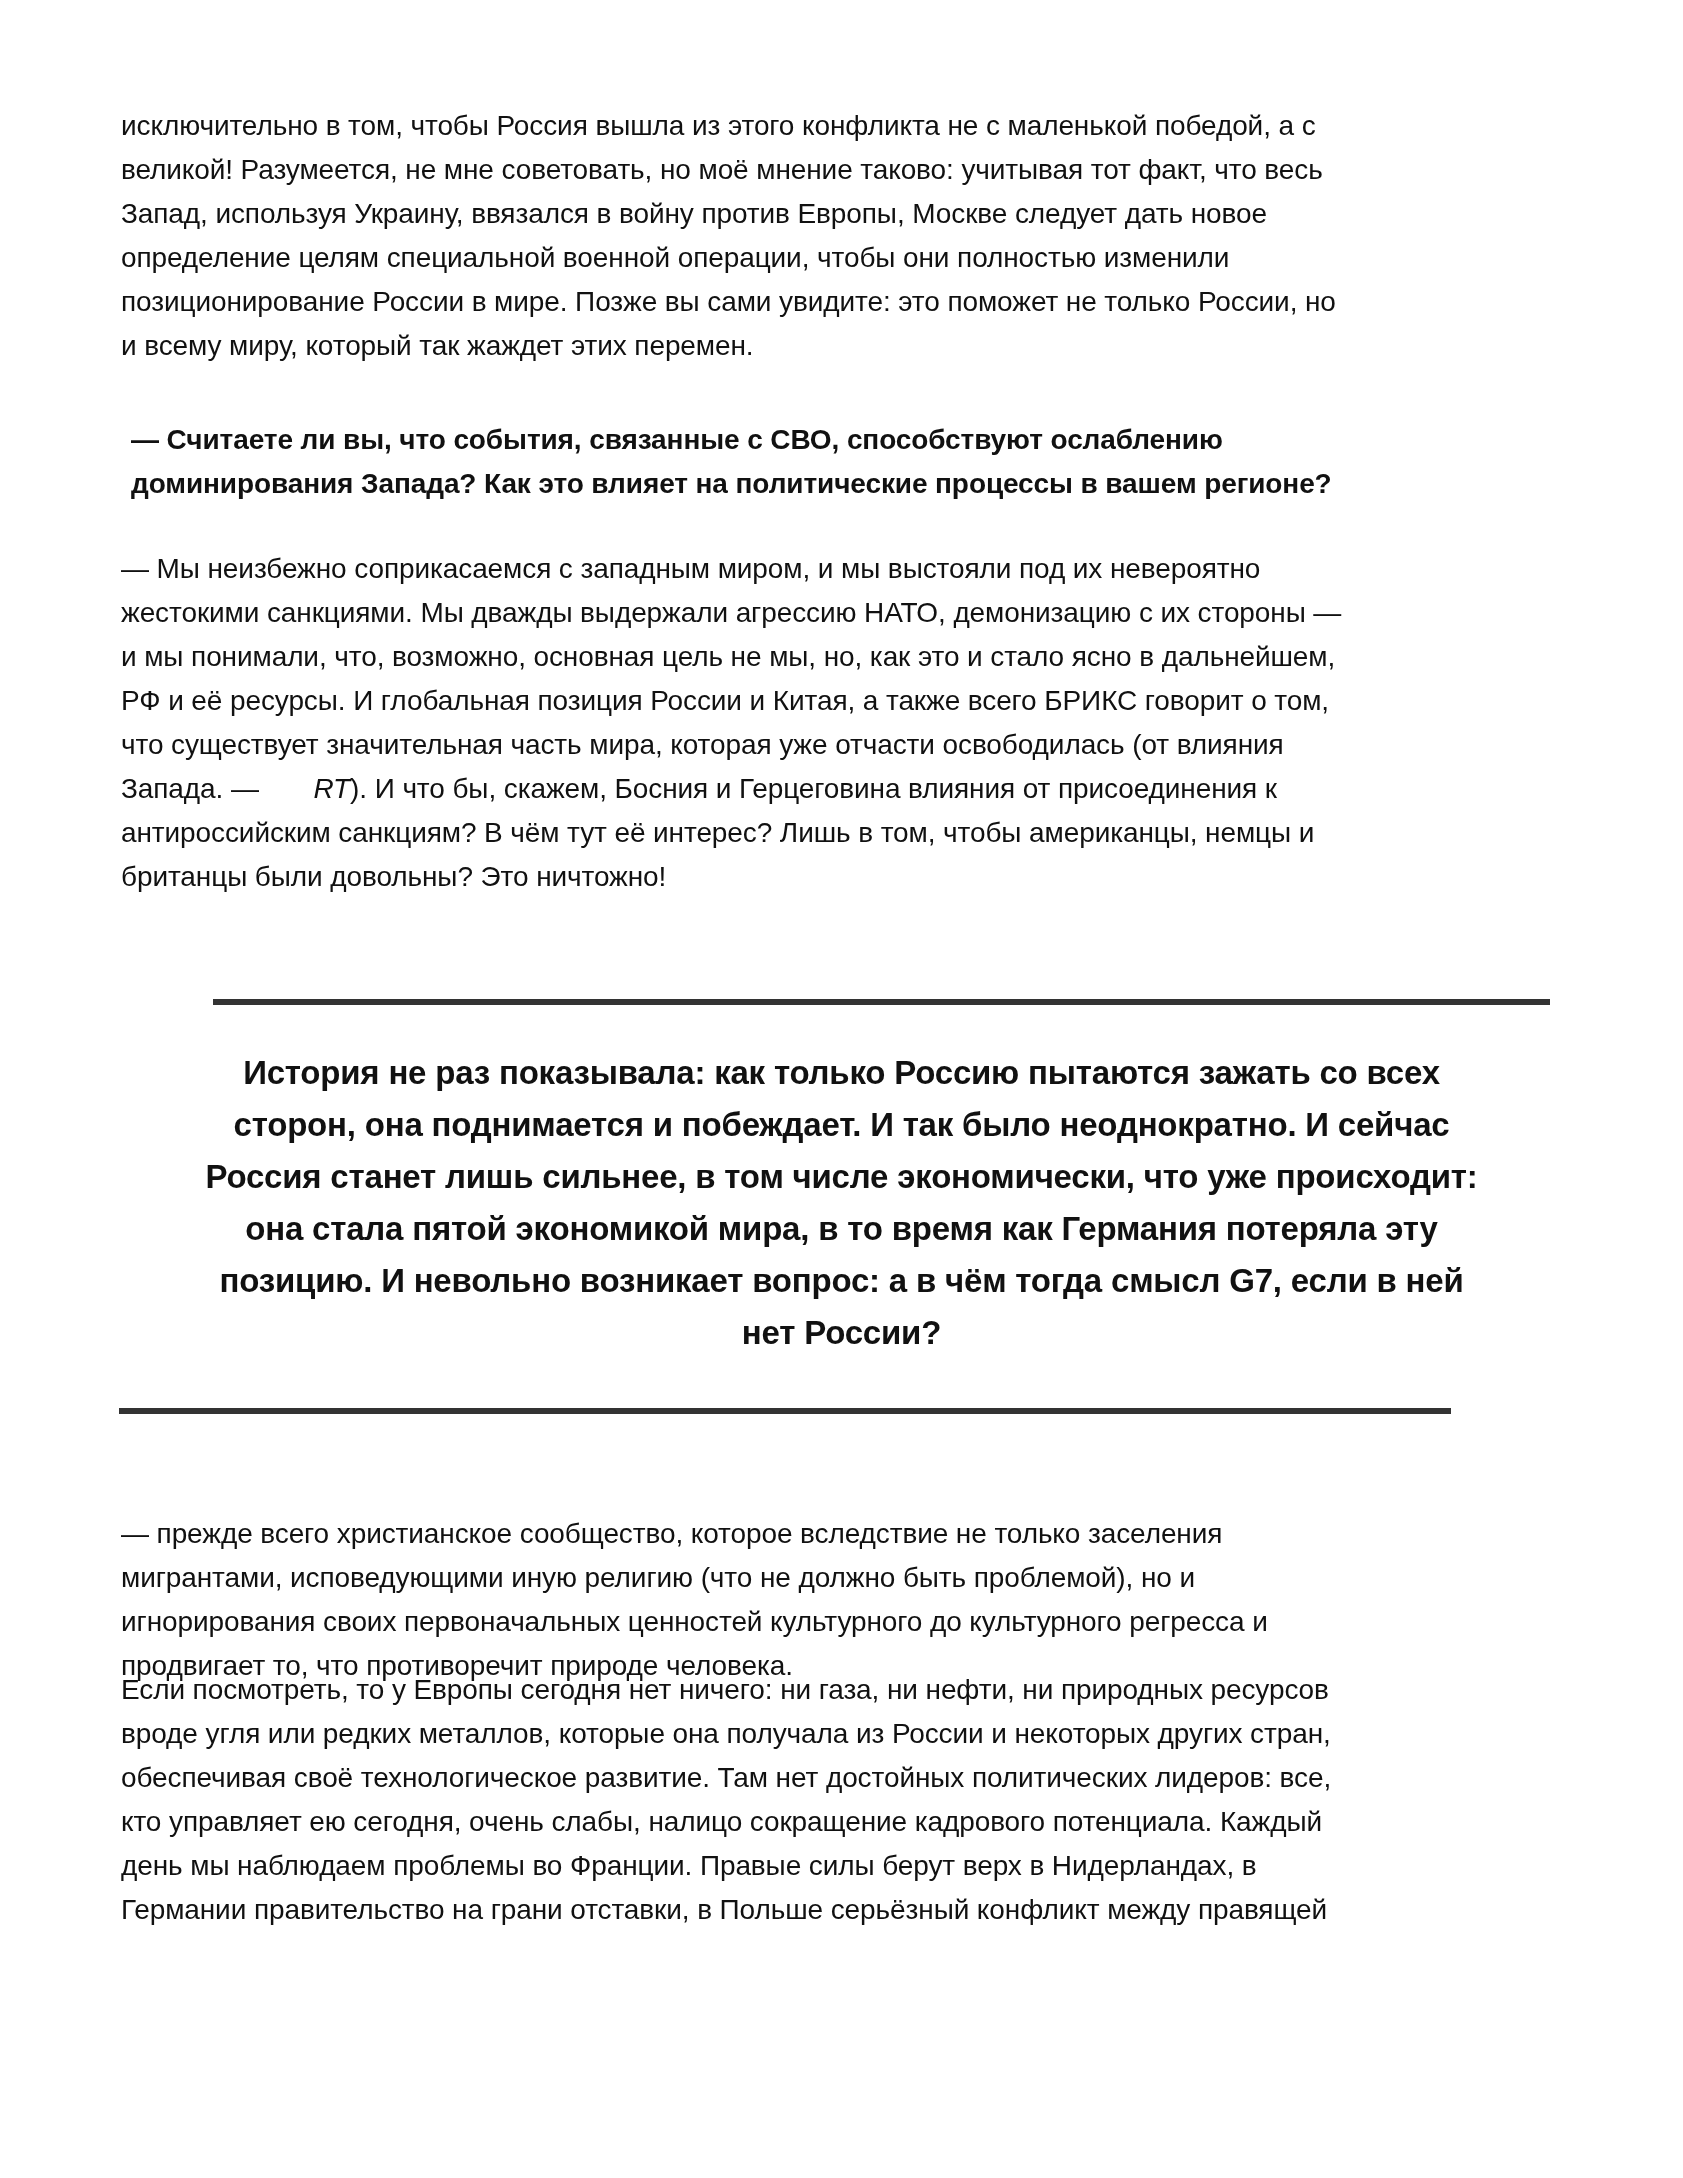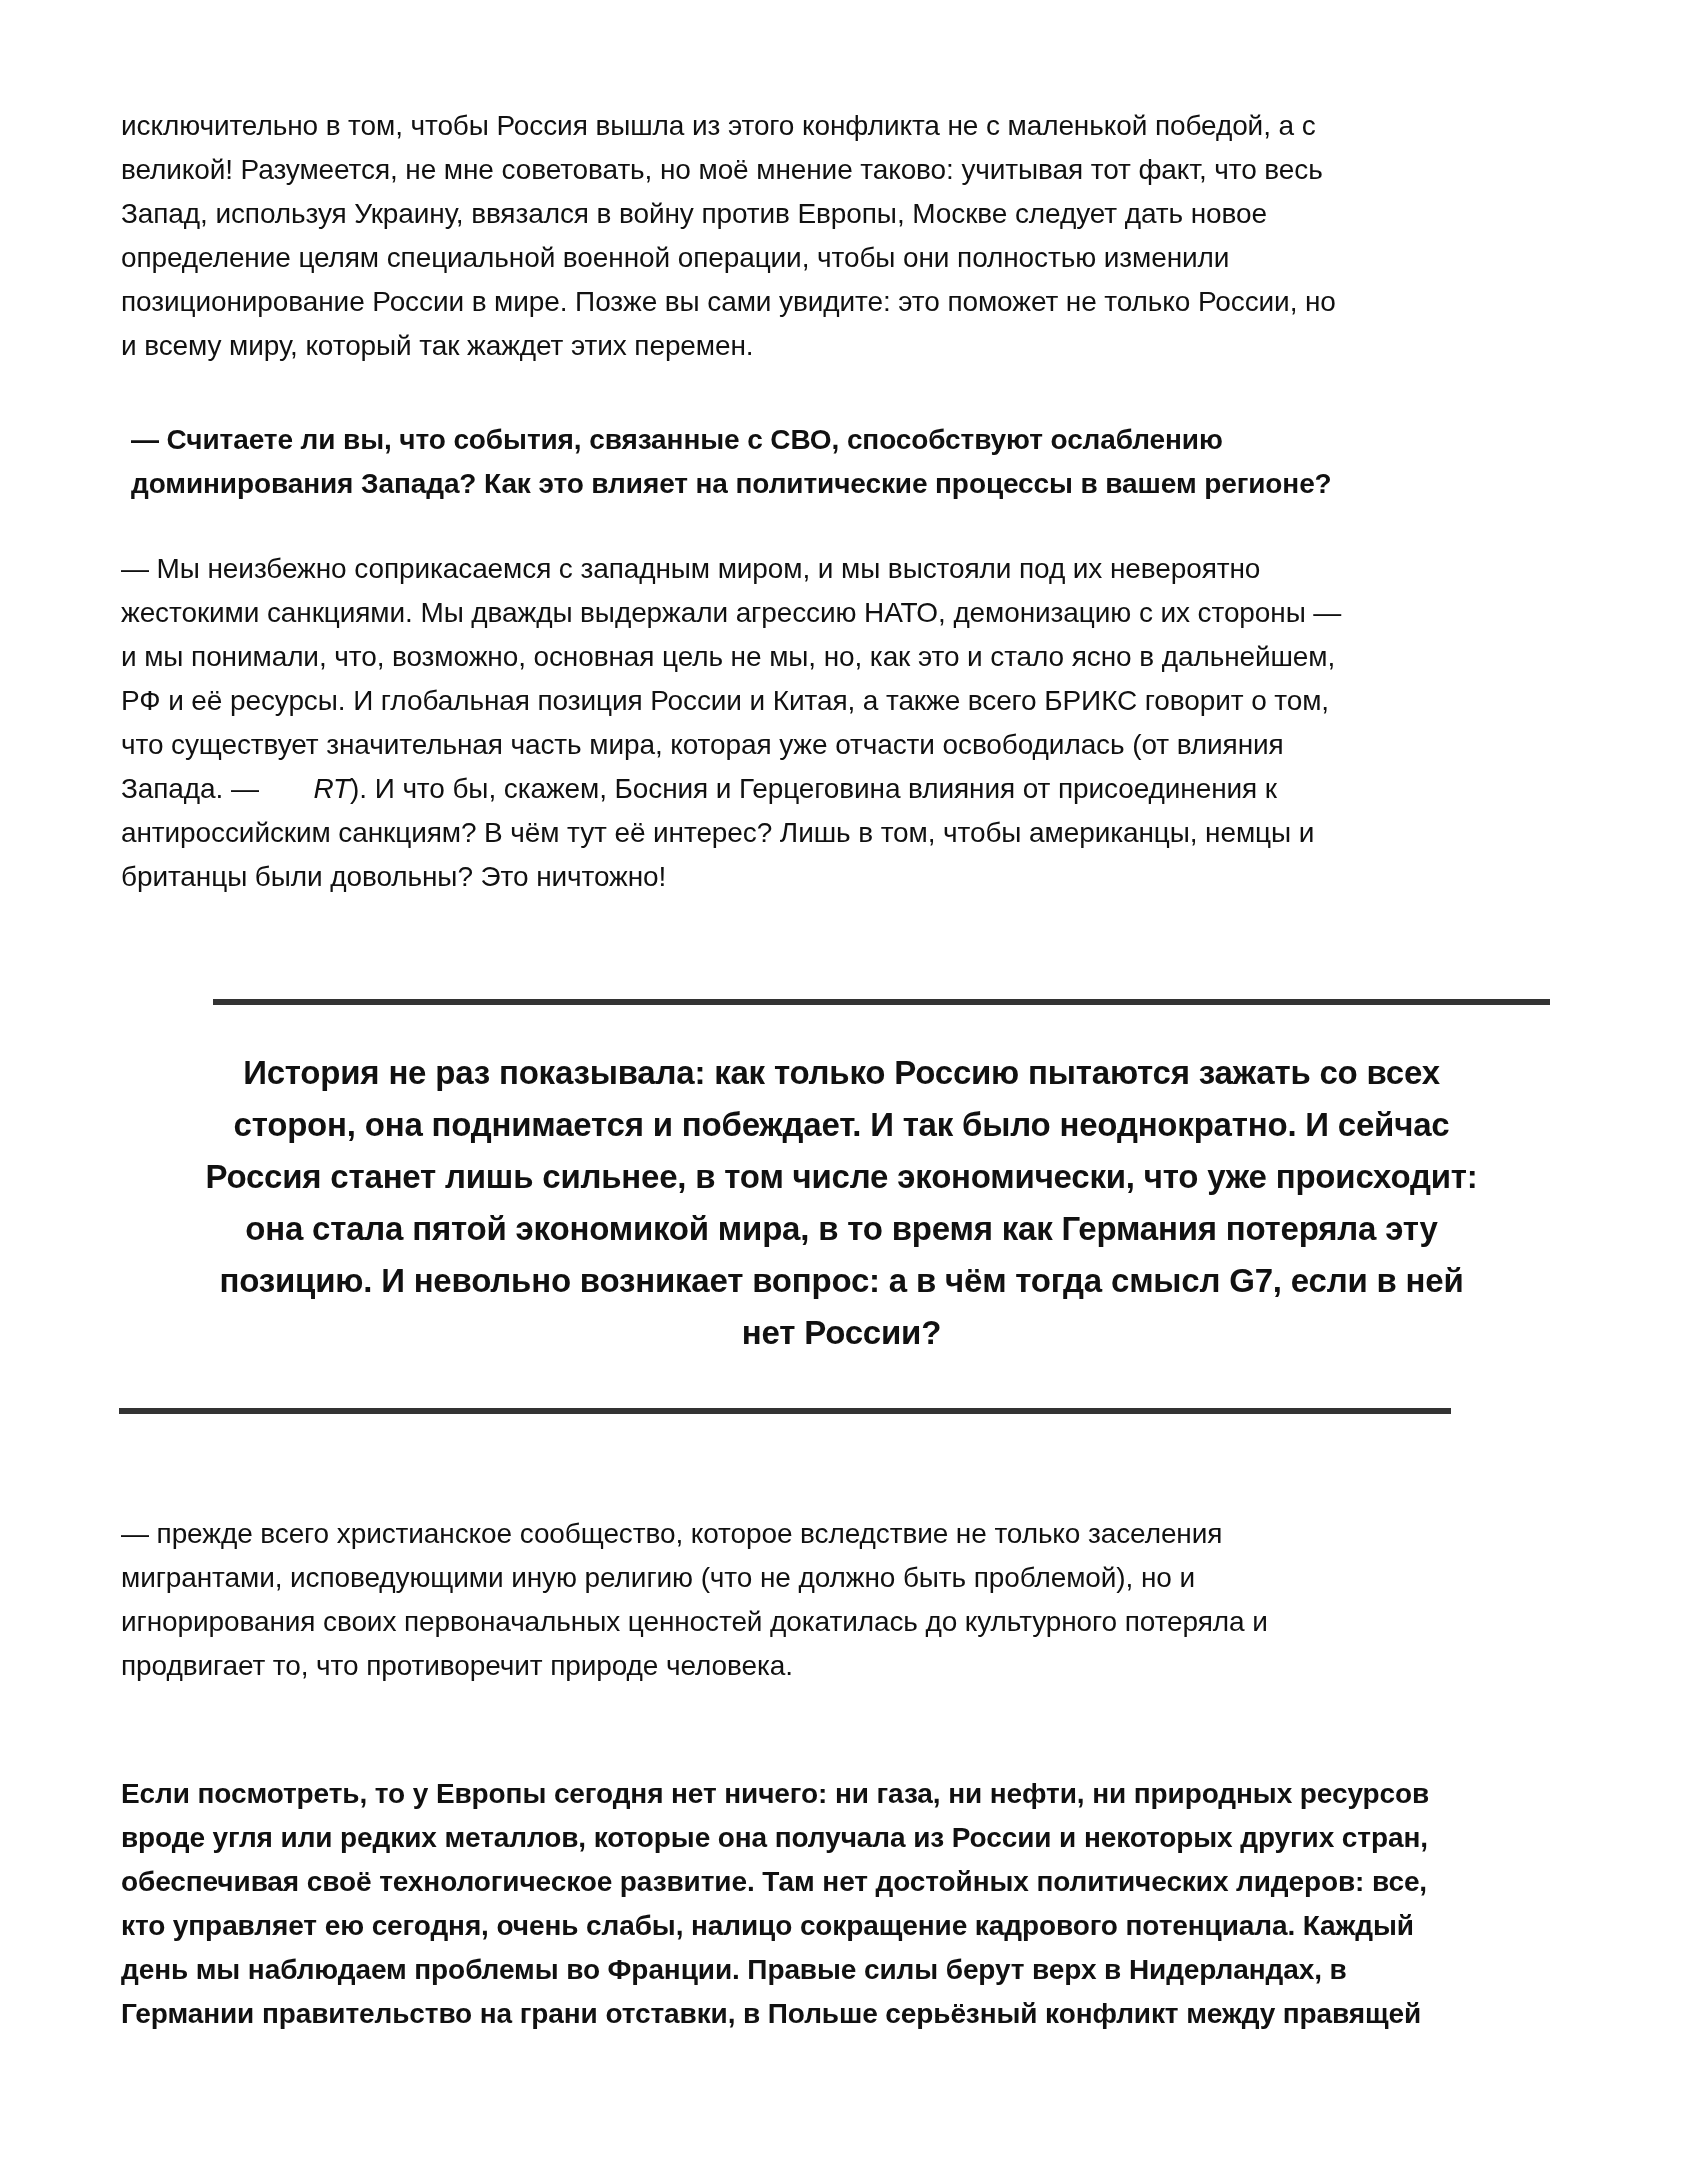--- a/index.html
+++ b/index.html
@@ -52,25 +52,25 @@
     <span class="line">она стала пятой экономикой мира, в то время как Германия потеряла эту</span>
     <span class="line">позицию. И невольно возникает вопрос: а в чём тогда смысл G7, если в ней</span>
     <span class="line">нет России?</span>
   </div>
 
   <div class="rule" style="left:119px; width:1332px; top:1408px;"></div>
 
   <div class="para" style="top:1512px;">
     <span class="line">— прежде всего христианское сообщество, которое вследствие не только заселения</span>
     <span class="line">мигрантами, исповедующими иную религию (что не должно быть проблемой), но и</span>
-    <span class="line">игнорирования своих первоначальных ценностей докатилась до культурного потеряла и</span>
+    <span class="line">игнорирования своих первоначальных ценностей культурного до культурного регресса и</span>
     <span class="line">продвигает то, что противоречит природе человека.</span>
   </div>
 
-  <div class="para" style="top:1772px;font-weight:bold;">
+  <div class="para" style="top:1668px;">
     <span class="line">Если посмотреть, то у Европы сегодня нет ничего: ни газа, ни нефти, ни природных ресурсов</span>
     <span class="line">вроде угля или редких металлов, которые она получала из России и некоторых других стран,</span>
     <span class="line">обеспечивая своё технологическое развитие. Там нет достойных политических лидеров: все,</span>
     <span class="line">кто управляет ею сегодня, очень слабы, налицо сокращение кадрового потенциала. Каждый</span>
     <span class="line">день мы наблюдаем проблемы во Франции. Правые силы берут верх в Нидерландах, в</span>
     <span class="line">Германии правительство на грани отставки, в Польше серьёзный конфликт между правящей</span>
   </div>
 
 </div>
 

